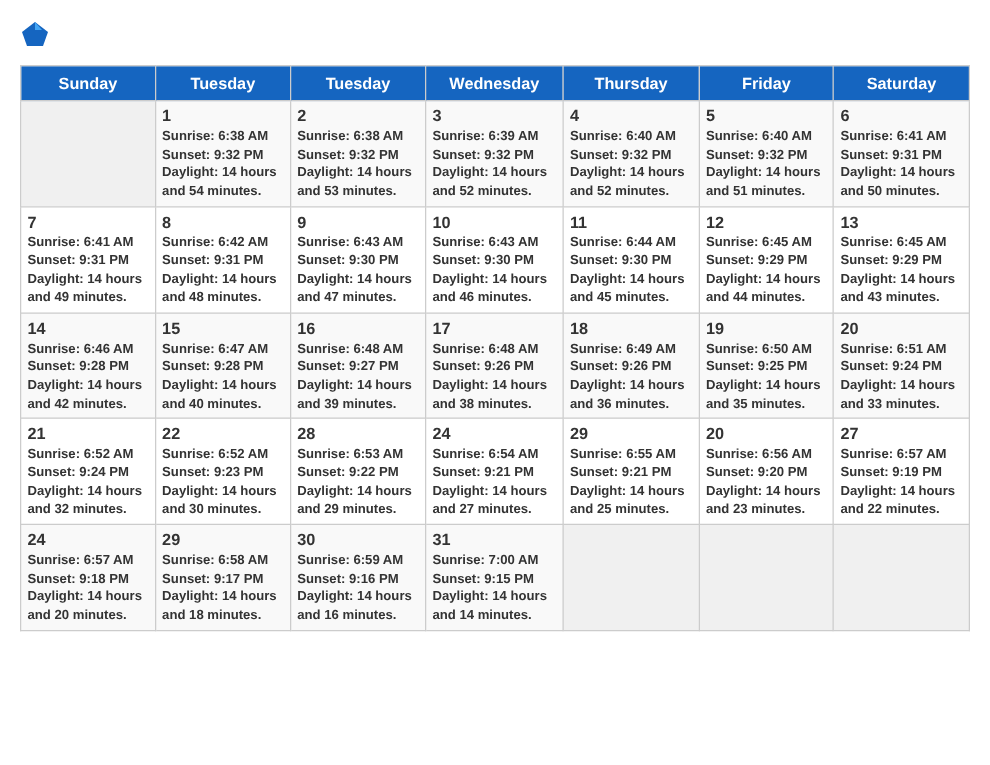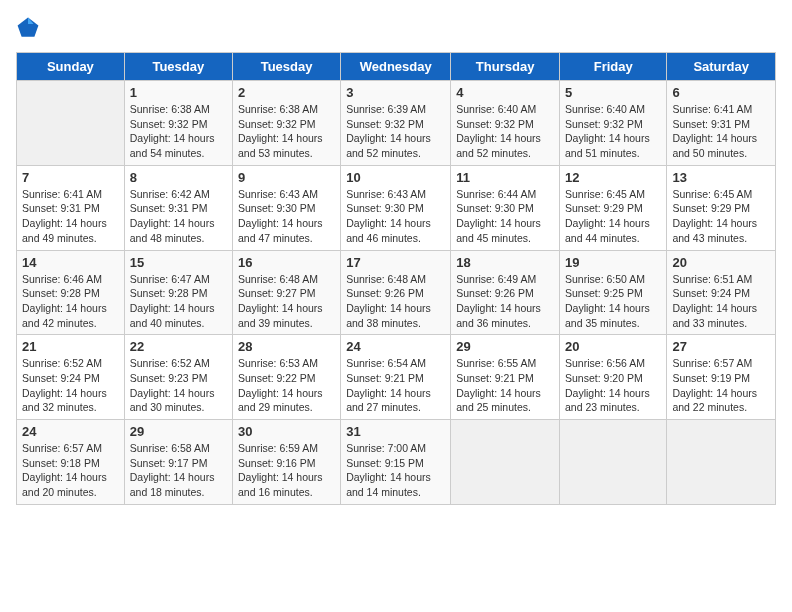--- a/index.html
+++ b/index.html
@@ -73,20 +73,21 @@
       font-size: 13px;
       font-weight: bold;
       color: #333;
       display: block;
       margin-bottom: 2px;
     }
     tbody tr td .day-info {
       font-size: 10.5px;
       color: #333;
       line-height: 1.4;
+      font-weight: bold;
     }
     tbody tr:nth-child(odd) td {
       background-color: #f9f9f9;
     }
     tbody tr:nth-child(even) td {
       background-color: #fff;
     }
     .empty {
       background-color: #f0f0f0 !important;
     }

